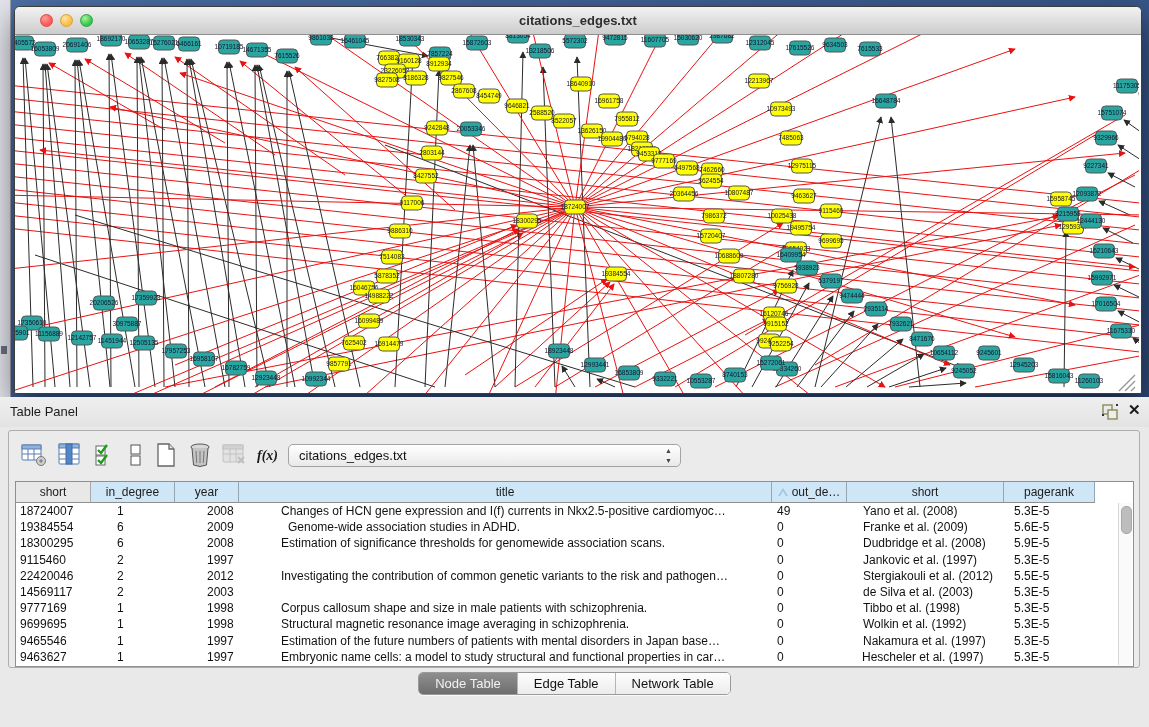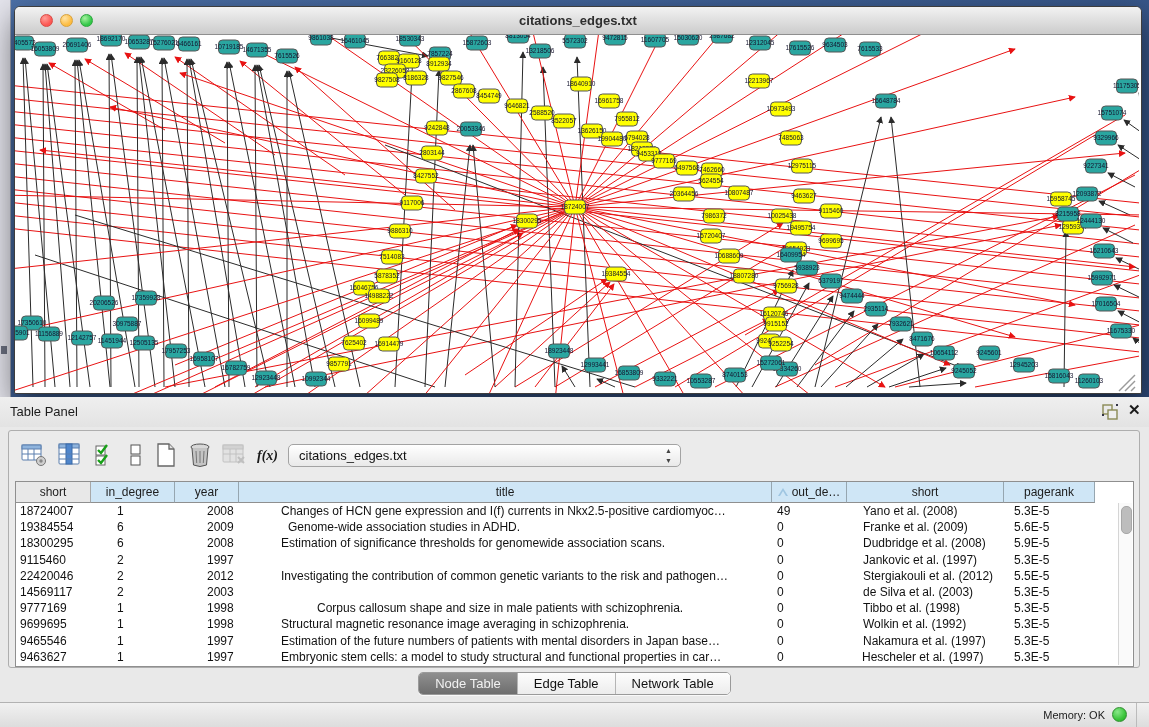--- a/index.html
+++ b/index.html
@@ -931,21 +931,21 @@
               <div class="td" style="left: 101px; width: 56px;">2</div>
               <div class="td" style="left: 191px; width: 30px;">2003</div>
               <div class="td" style="left: 761px; width: 68px;">0</div>
               <div class="td" style="left: 847px; width: 139px;">de Silva et al. (2003)</div>
               <div class="td" style="left: 998px; width: 79px;">5.3E-5</div>
             </div>
             <div class="trow" style="top: 118.2px;">
               <div class="td" style="left: 4px; width: 69px;">9777169</div>
               <div class="td" style="left: 101px; width: 56px;">1</div>
               <div class="td" style="left: 191px; width: 30px;">1998</div>
-              <div class="td" style="left: 265px; width: 489px; margin-left: 36px;">Corpus callosum shape and size in male patients with schizophrenia.</div>
+              <div class="td" style="left: 265px; width: 489px;">Corpus callosum shape and size in male patients with schizophrenia.</div>
               <div class="td" style="left: 761px; width: 68px;">0</div>
               <div class="td" style="left: 847px; width: 139px;">Tibbo et al. (1998)</div>
               <div class="td" style="left: 998px; width: 79px;">5.3E-5</div>
             </div>
             <div class="trow" style="top: 134.4px;">
               <div class="td" style="left: 4px; width: 69px;">9699695</div>
               <div class="td" style="left: 101px; width: 56px;">1</div>
               <div class="td" style="left: 191px; width: 30px;">1998</div>
               <div class="td" style="left: 265px; width: 489px;">Structural magnetic resonance image averaging in schizophrenia.</div>
               <div class="td" style="left: 761px; width: 68px;">0</div>
@@ -958,39 +958,34 @@
               <div class="td" style="left: 191px; width: 30px;">1997</div>
               <div class="td" style="left: 265px; width: 489px;">Estimation of the future numbers of patients with mental disorders in Japan base…</div>
               <div class="td" style="left: 761px; width: 68px;">0</div>
               <div class="td" style="left: 847px; width: 139px;">Nakamura et al. (1997)</div>
               <div class="td" style="left: 998px; width: 79px;">5.3E-5</div>
             </div>
             <div class="trow" style="top: 166.8px;">
               <div class="td" style="left: 4px; width: 69px;">9463627</div>
               <div class="td" style="left: 101px; width: 56px;">1</div>
               <div class="td" style="left: 191px; width: 30px;">1997</div>
-              <div class="td" style="left: 265px; width: 489px;">Embryonic stem cells: a model to study structural and functional properties in car…</div>
+              <div class="td" style="left: 265px; width: 489px;">Embryonic name cells: a model to study structural and functional properties in car…</div>
               <div class="td" style="left: 761px; width: 68px;">0</div>
               <div class="td" style="left: 819px; width: 139px; margin-left: 27px;">Hescheler et al. (1997)</div>
               <div class="td" style="left: 998px; width: 79px;">5.3E-5</div>
             </div>
           </div>
         <div class="vsb">
             <div class="thumb"></div>
           </div>
       </div>
     </div>
 
     <div class="tabs">
       <span class="seg" id="segtabs">
           <span class="tab active">Node Table</span>
           <span class="tab">Edge Table</span>
           <span class="tab">Network Table</span>
         </span>
     </div>
 
-    <div class="statusbar">
-      <span class="mem">Memory: OK</span>
-      <span class="memdot"></span>
-      <span class="status-div"></span>
-    </div>
   </div>
 </div>
 
 </body></html>

